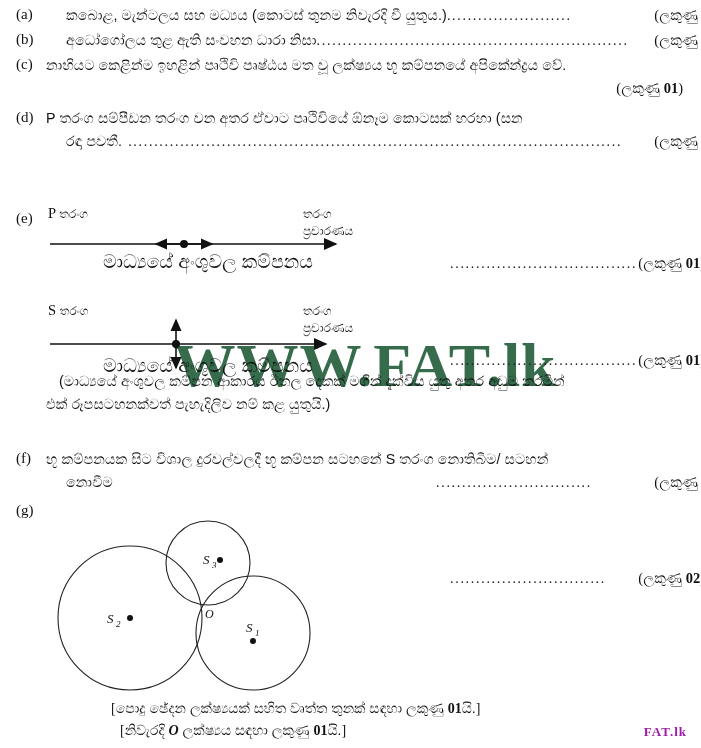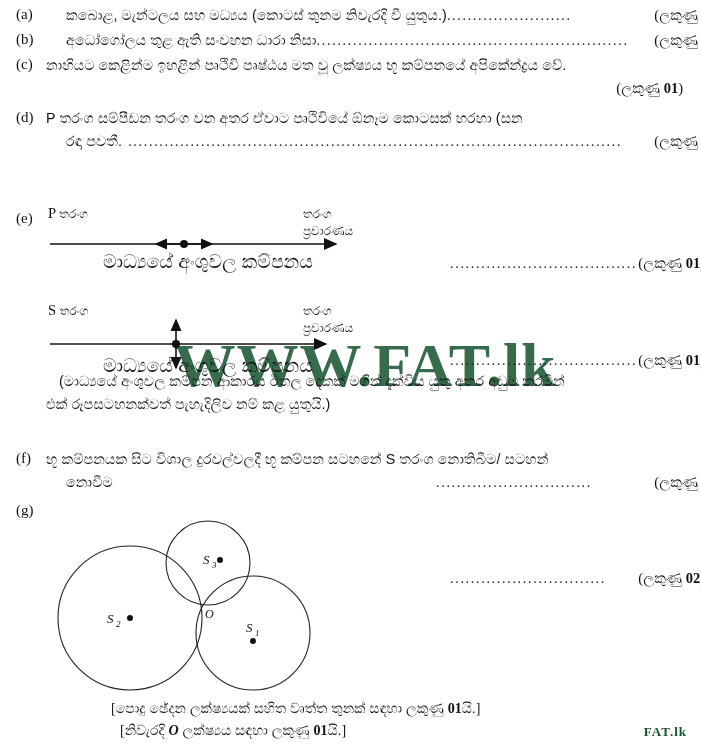--- a/index.html
+++ b/index.html
@@ -36,21 +36,21 @@
     text-align: center;
   }
   #watermark-footer {
     position: absolute;
     right: 14px;
     bottom: 8px;
     font-family: "Liberation Serif", "DejaVu Serif", serif;
     font-weight: bold;
     font-size: 13px;
     letter-spacing: 1px;
-    color: #14532d;
+    color: #a21caf;
     z-index: 5;
   }
 
   
   .content { position: relative; z-index: 2; }
 
   .qrow {
     position: absolute;
     display: flex;
     align-items: flex-start;

